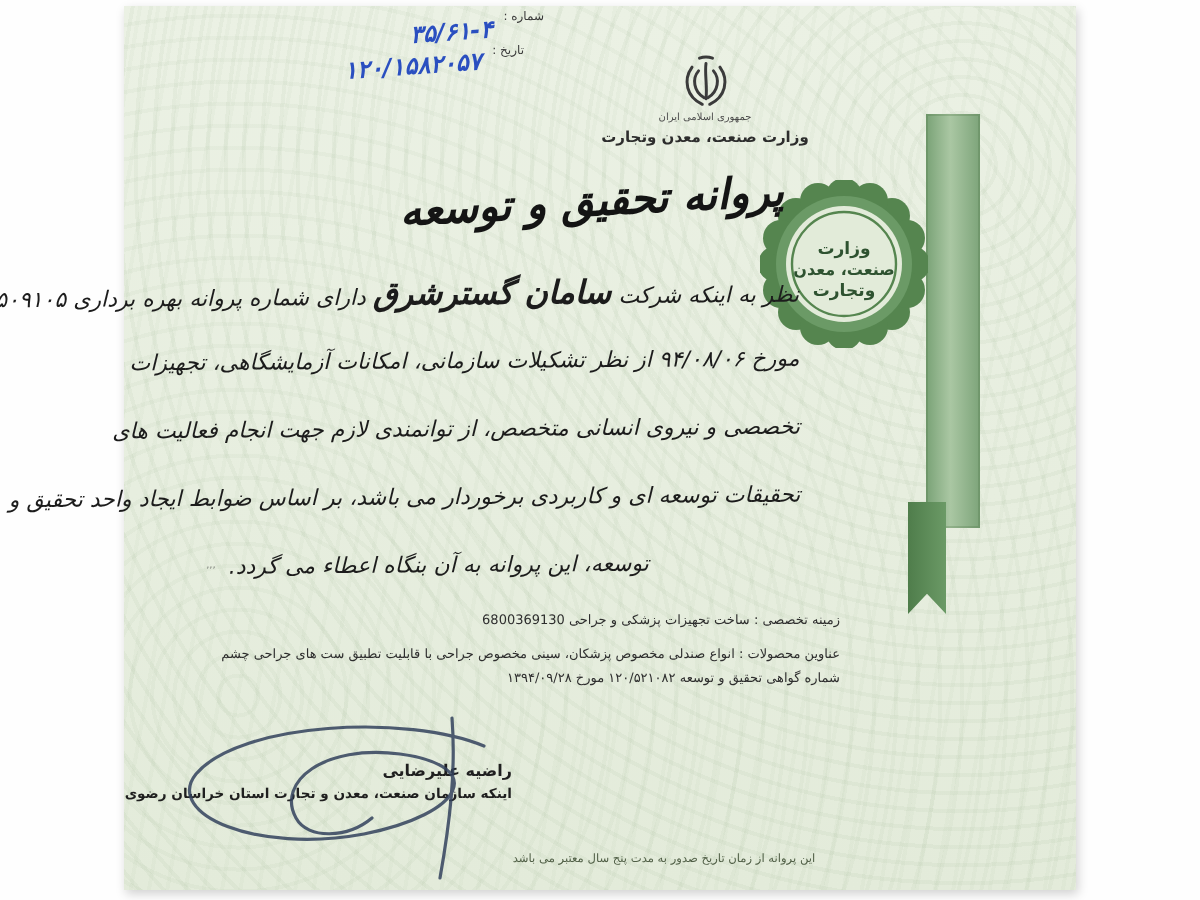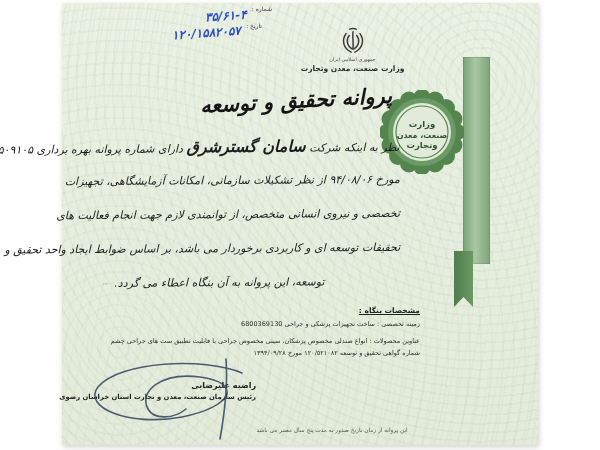--- a/index.html
+++ b/index.html
@@ -154,29 +154,28 @@
       <div class="bline">مورخ ۹۴/۰۸/۰۶ از نظر تشکیلات سازمانی، امکانات آزمایشگاهی، تجهیزات</div>
       <div class="bline">تخصصی و نیروی انسانی متخصص، از توانمندی لازم جهت انجام فعالیت های</div>
       <div class="bline">تحقیقات توسعه ای و کاربردی برخوردار می باشد، بر اساس ضوابط ایجاد واحد تحقیق و</div>
       <div class="bline last">
         <span>توسعه، این پروانه به آن بنگاه اعطاء می گردد.</span>
         <span class="trail">٬٬٬</span>
       </div>
     </div>
 
     <div class="details">
-      <div class="heading">مشخصات بنگاه :</div>
       <div class="row first">زمینه تخصصی : ساخت تجهیزات پزشکی و جراحی 6800369130</div>
       <div class="row">عناوین محصولات : انواع صندلی مخصوص پزشکان، سینی مخصوص جراحی با قابلیت تطبیق ست های جراحی چشم</div>
       <div class="row">شماره گواهی تحقیق و توسعه ۱۲۰/۵۲۱۰۸۲ مورخ ۱۳۹۴/۰۹/۲۸</div>
     </div>
 
     <div class="signer">
       <div class="name">راضیه علیرضایی</div>
-      <div class="role">رئیس سازمان صنعت، معدن و تجارت استان خراسان رضوی</div>
+      <div class="role">اینکه سازمان صنعت، معدن و تجارت استان خراسان رضوی</div>
     </div>
     <svg class="sig" viewBox="0 0 212 92">
       <g fill="none" stroke="#33425d" stroke-width="1.6" stroke-linecap="round" opacity="0.85">
         <path d="M152,6 C154,32 151,58 146,86"></path>
         <path d="M168,20 C130,4 46,8 24,34 C8,54 54,74 108,64 C158,54 170,30 126,24 C88,19 64,38 74,56 C80,67 100,66 112,56"></path>
       </g>
     </svg>
 
     <div class="validity">این پروانه از زمان تاریخ صدور به مدت پنج سال معتبر می باشد</div>
 

